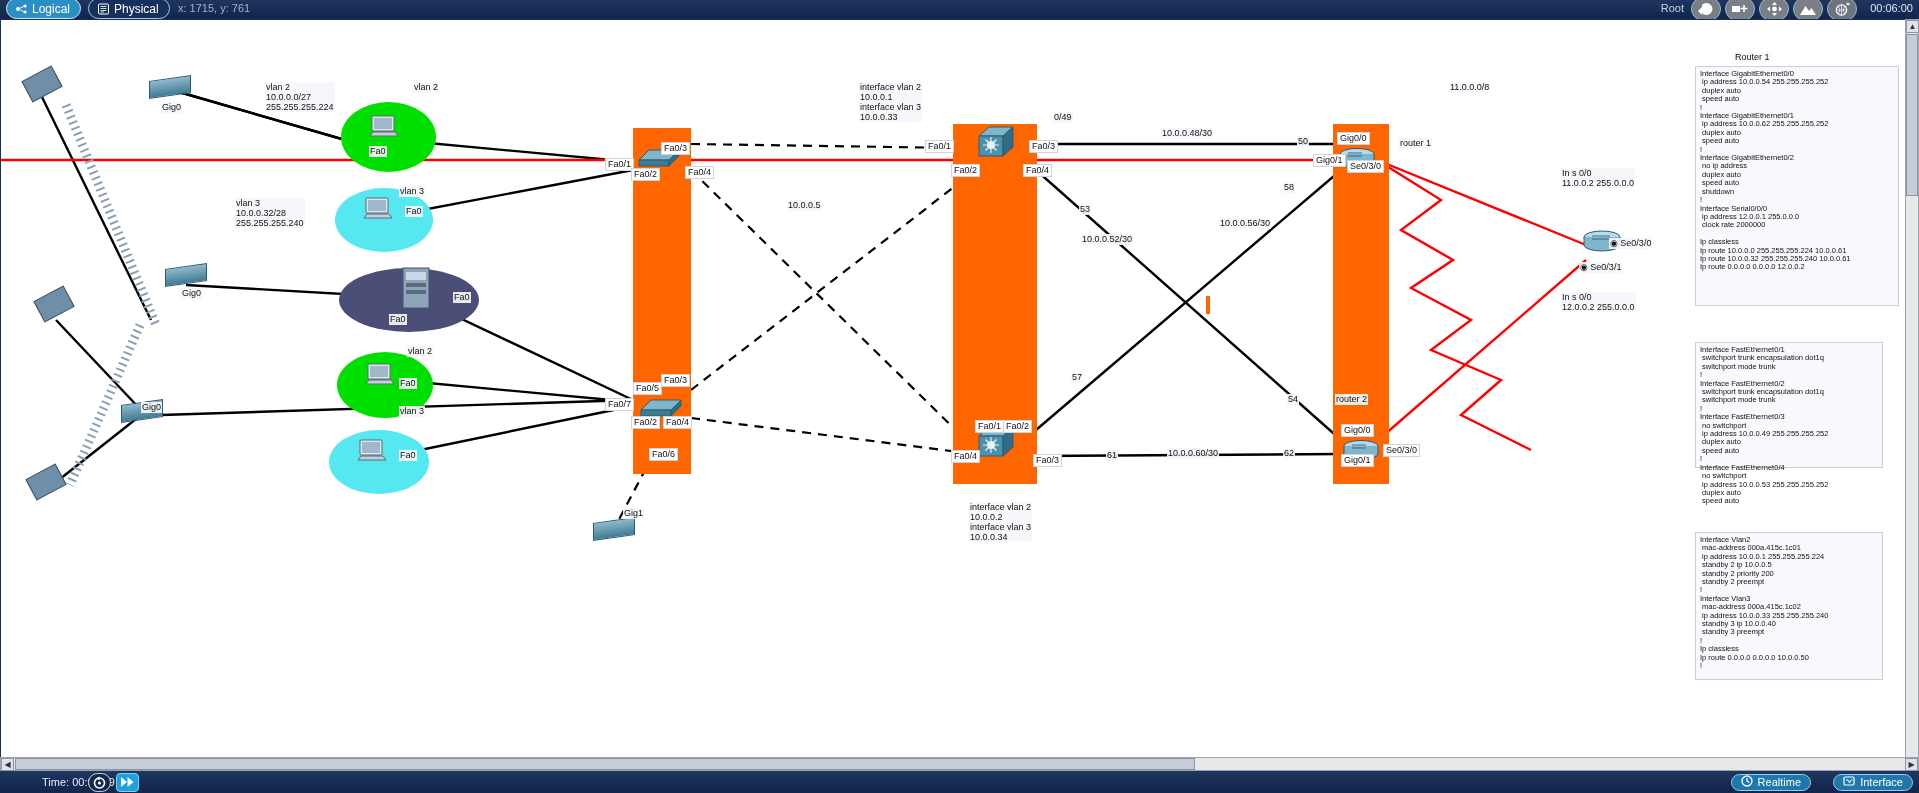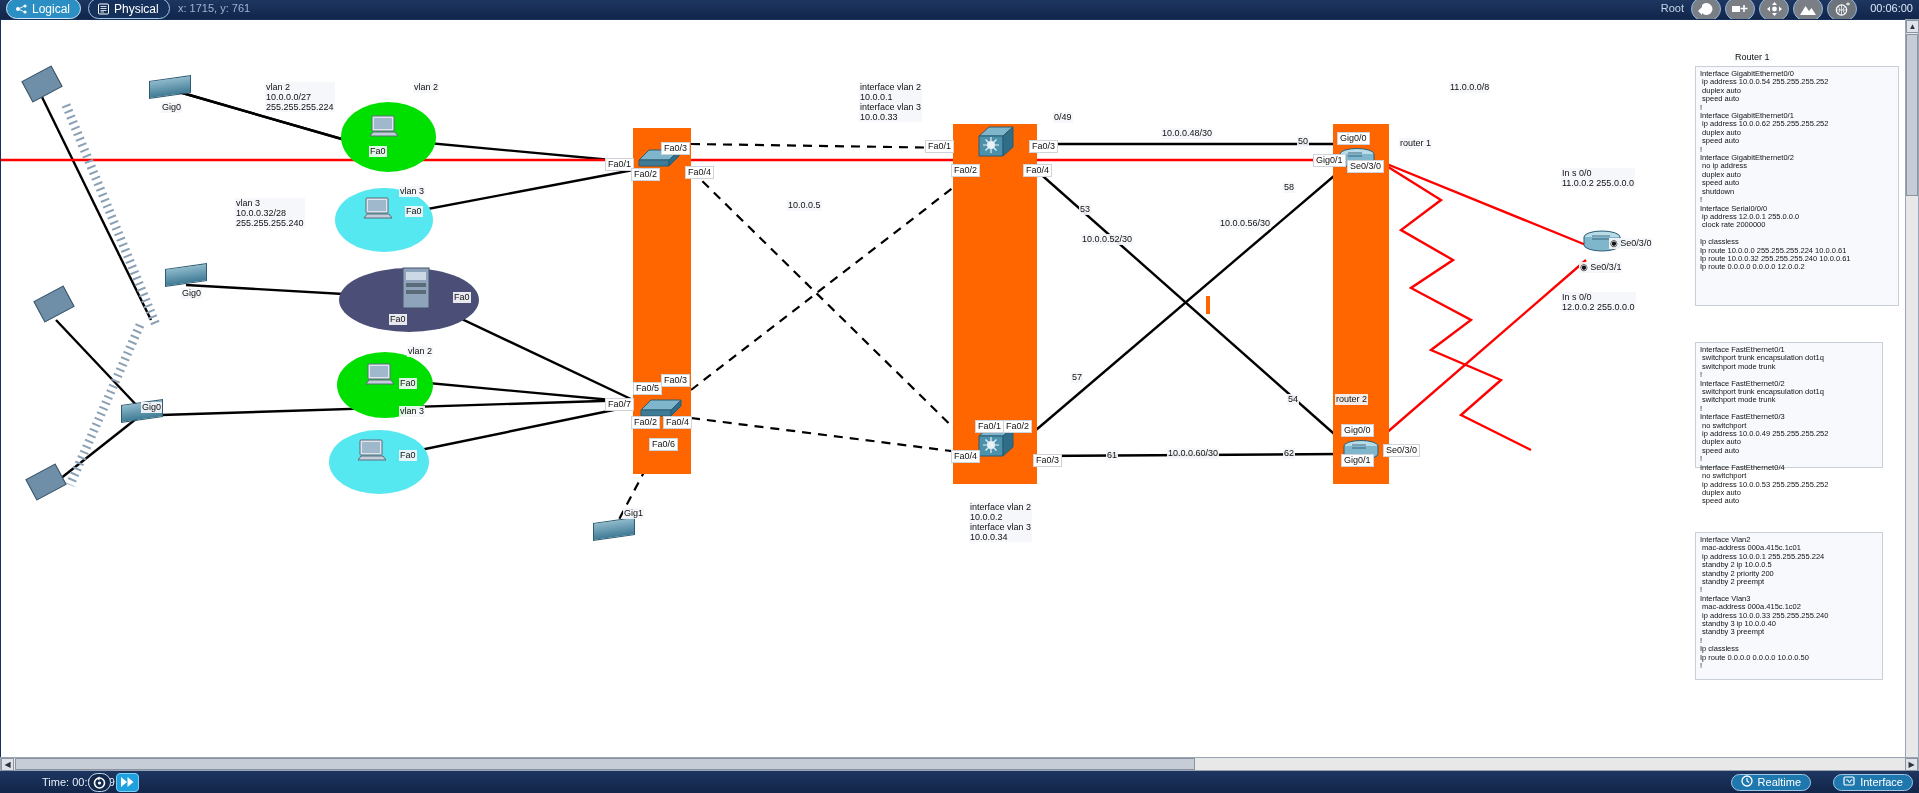--- a/index.html
+++ b/index.html
@@ -360,21 +360,21 @@
           <path d="M4 16 L14 6 H44 L34 16 Z" fill="#7fb6cc" stroke="#2d5c73"></path>
           <path d="M4 16 H34 V22 H4 Z" fill="#3f7b95" stroke="#2d5c73"></path>
           <path d="M34 16 L44 6 V12 L34 22 Z" fill="#2f6d88" stroke="#2d5c73"></path>
         </svg>
       </div>
       <div class="iflabel" style="left:632px; top:362px;">Fa0/5</div>
       <div class="iflabel" style="left:660px; top:354px;">Fa0/3</div>
       <div class="iflabel" style="left:604px; top:378px;">Fa0/7</div>
       <div class="iflabel" style="left:630px; top:396px;">Fa0/2</div>
       <div class="iflabel" style="left:662px; top:396px;">Fa0/4</div>
-      <div class="iflabel" style="left:648px; top:418px;text-align:right;">Fa0/6</div>
+      <div class="iflabel" style="left:648px; top:428px;text-align:right;">Fa0/6</div>
 
       <div class="orange-rack" style="left:952px; top:104px; width:84px; height:360px;"></div>
 
       <div class="node" style="left:972px; top:104px; width:46px; height:40px;">
         <svg width="46" height="40" viewBox="0 0 46 40">
           <path d="M6 12 L16 3 H40 L30 12 Z" fill="#7fb6cc" stroke="#2d5c73"></path>
           <path d="M6 12 H30 V32 H6 Z" fill="#4d92ad" stroke="#2d5c73"></path>
           <path d="M30 12 L40 3 V23 L30 32 Z" fill="#2f6d88" stroke="#2d5c73"></path>
           <circle cx="18" cy="21" r="4" fill="#e8f2f7"></circle>
           <path d="M18 13 v4 M18 25 v4 M10 21 h4 M22 21 h4 M12.5 15.5 l3 3 M23.5 15.5 l-3 3 M12.5 26.5 l3 -3 M23.5 26.5 l-3 -3" stroke="#e8f2f7" stroke-width="1.2"></path>

